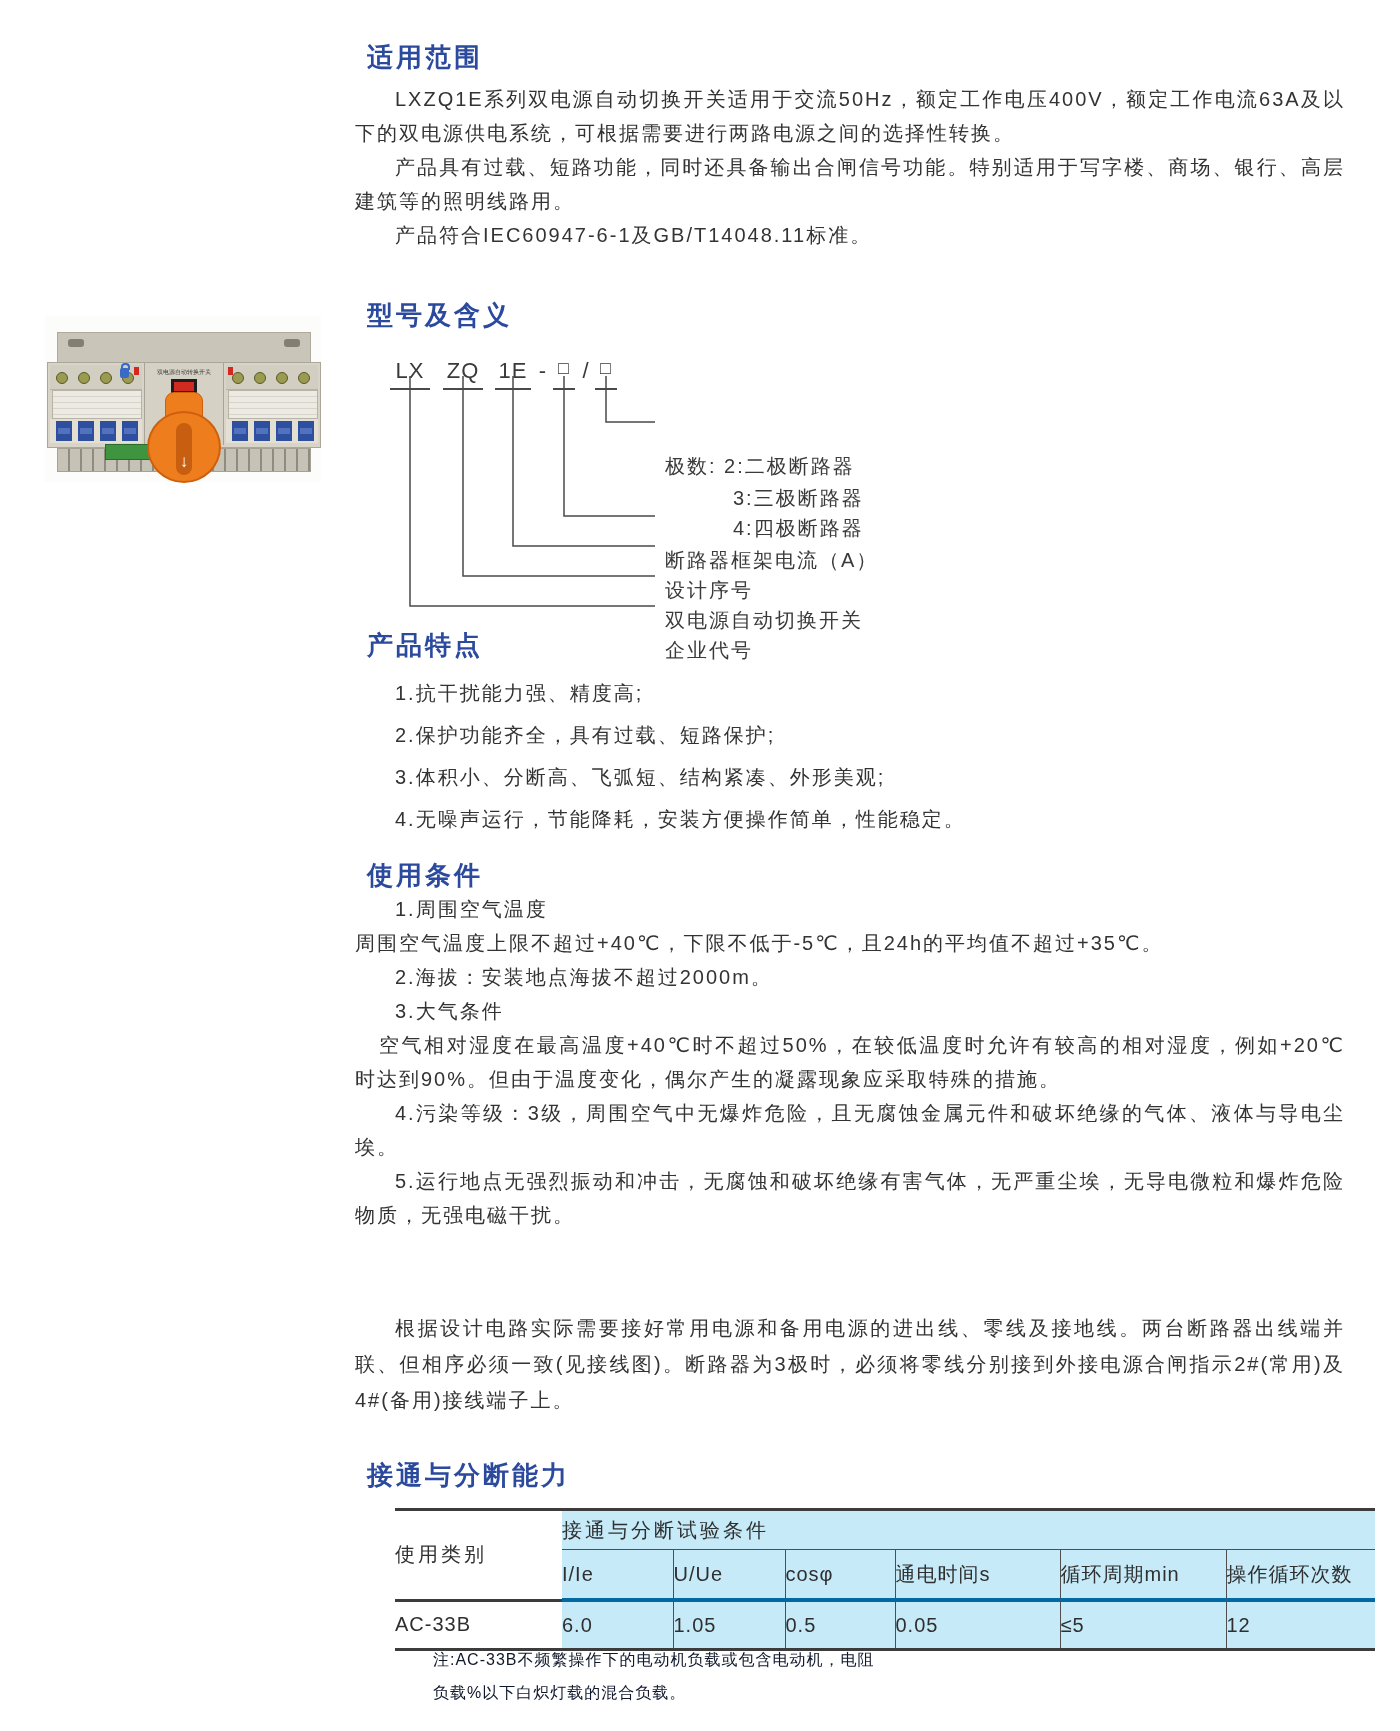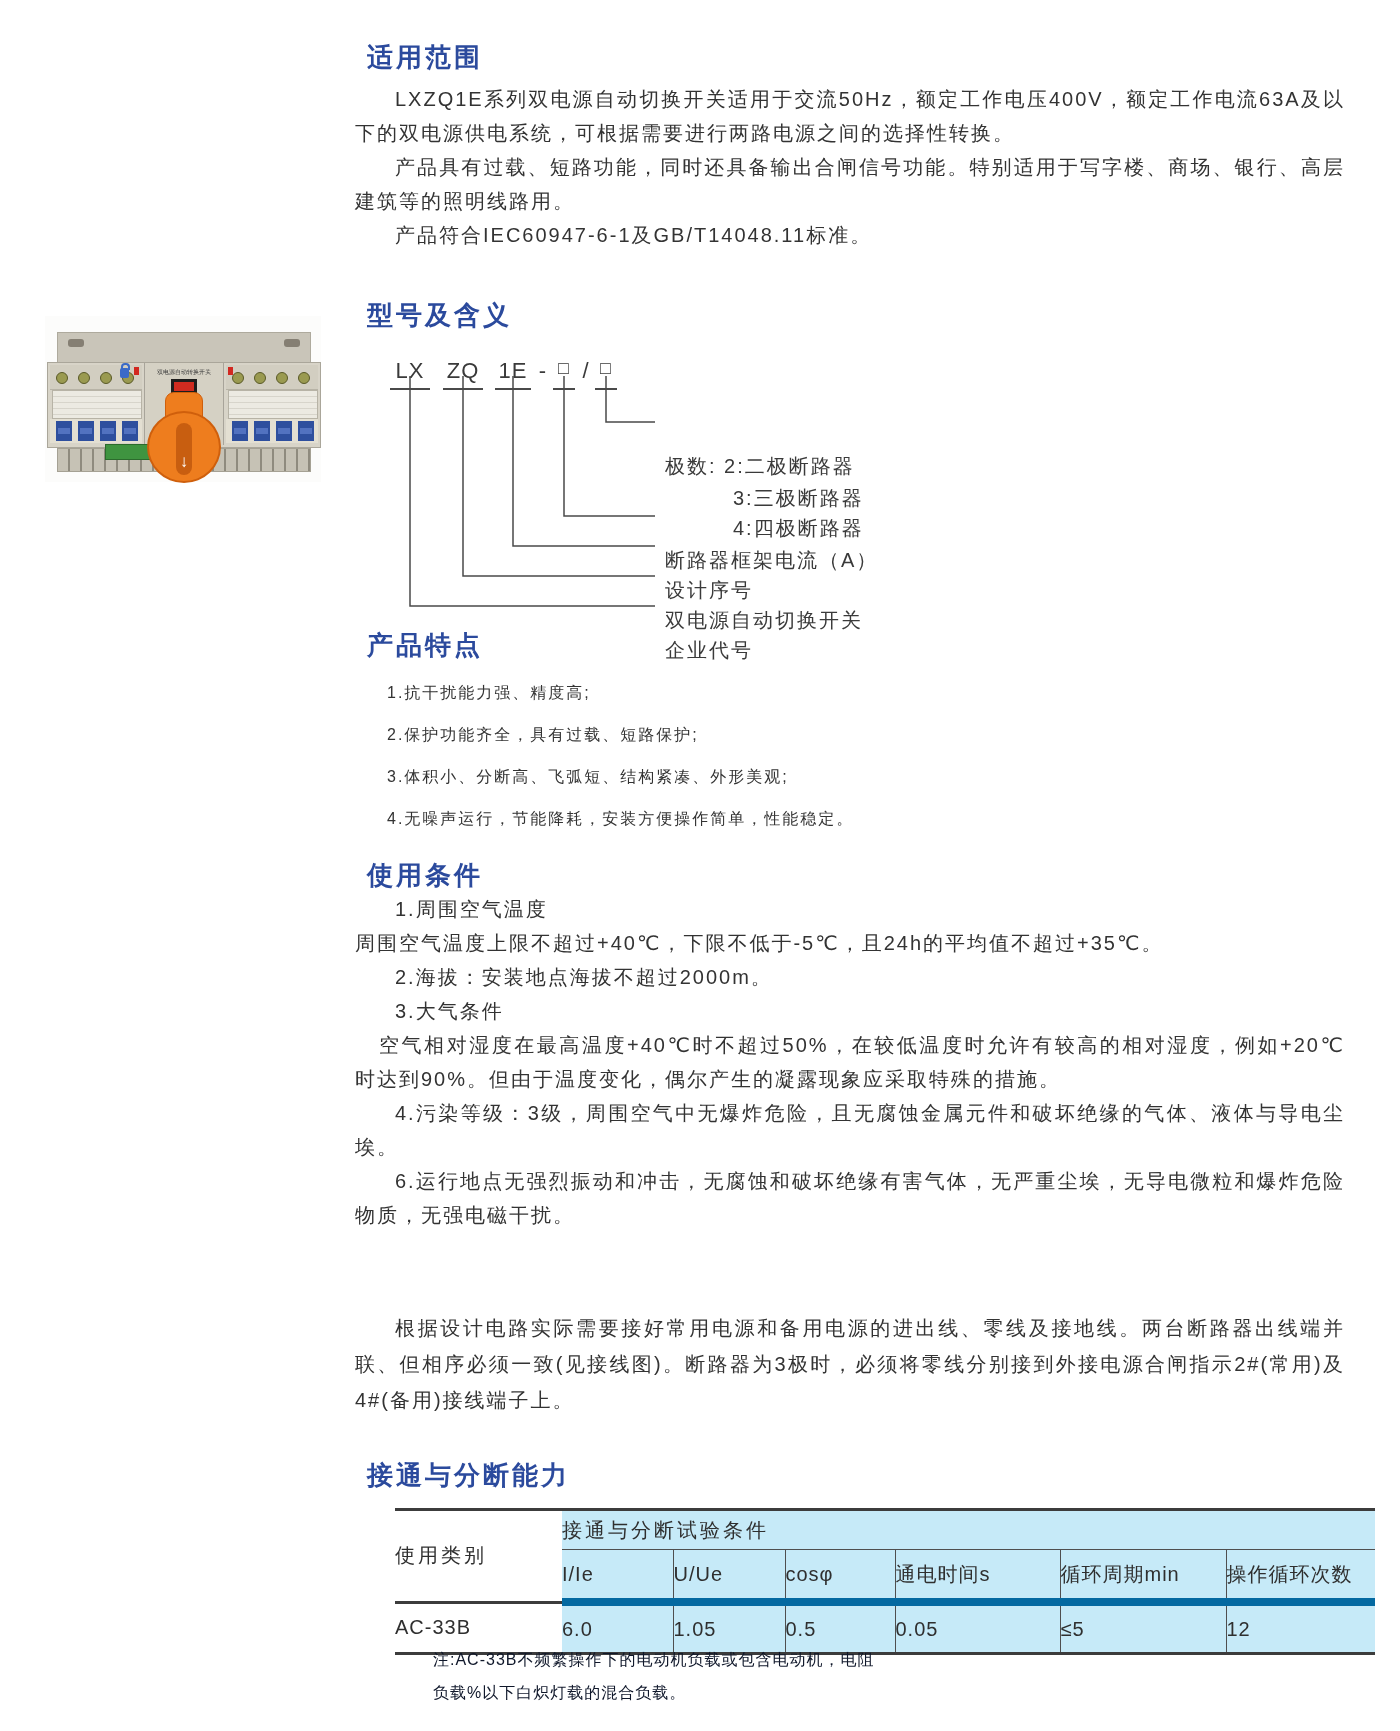--- a/index.html
+++ b/index.html
@@ -11,21 +11,21 @@
   .abs { position:absolute; left:355px; width:990px; }
   h2.sec-h {
     margin:12px; font-size:26px; font-weight:bold; color:#2b4a9d; letter-spacing:3px;
   }
   .body-text p {
     margin:0; font-size:20px; line-height:34px; letter-spacing:2px;
     text-align:justify; color:#333333;
   }
   .indent2 { text-indent:2em; }
   .indent15 { text-indent:1.2em; }
-  .feat p { margin:0; font-size:16px; line-height:42px; letter-spacing:2px; text-indent:2em; color:#333; }
+  .feat p { margin:0; font-size:20px; line-height:42px; letter-spacing:2px; text-indent:2em; color:#333; }
   .op p, .cond p { margin:0; }
   .op p { line-height:36px; }
 
   
   .diagram { position:absolute; left:355px; top:342px; width:990px; height:300px; }
   .code-seg {
     position:absolute; top:16px; height:30px; font-size:22px; color:#3a3a3a;
     text-align:center; letter-spacing:1px;
   }
   .code-seg.u { border-bottom:2px solid #4a4a4a; }
@@ -76,21 +76,21 @@
     font-size:20px; color:#2f2f2f; letter-spacing:1px;
     border-top:3px solid #3c3c3c; border-bottom:3px solid #3c3c3c; }
   .cap-table td { padding:0; }
   .cap-table .blue { background:#c6eaf8; }
   .cap-table .r1 td { height:38px; }
   .cap-table .r2 td { height:48px; }
   .cap-table .r3 td { height:46px; }
   .cap-table .span-h { border-bottom:1px solid #4f4f4f; letter-spacing:3px; }
   .cap-table .vline { border-left:1px solid #4f4f4f; }
   .cap-table .cat { background:#ffffff; border-bottom:3px solid #3c3c3c; letter-spacing:3px; }
-  .cap-table .r2 td { border-bottom:8px solid #0369a1; }
+  .cap-table .r2 td { border-bottom:4px solid #0369a1; }
   .note { position:absolute; left:433px; top:1643px; width:520px;
     font-size:16px; line-height:33px; letter-spacing:1px; color:#0f172a; }
 </style>
 </head>
 <body>
 
 <div class="page">
 
   <h2 class="sec-h abs" style="top:28px">适用范围</h2>
   <div class="abs body-text" style="top:82px">
@@ -210,21 +210,21 @@
   </div>
 
   <h2 class="sec-h abs" style="top:846px">使用条件</h2>
   <div class="abs body-text cond" style="top:892px">
     <p class="indent2">1.周围空气温度</p>
     <p>周围空气温度上限不超过+40℃，下限不低于-5℃，且24h的平均值不超过+35℃。</p>
     <p class="indent2">2.海拔：安装地点海拔不超过2000m。</p>
     <p class="indent2">3.大气条件</p>
     <p class="indent15">空气相对湿度在最高温度+40℃时不超过50%，在较低温度时允许有较高的相对湿度，例如+20℃时达到90%。但由于温度变化，偶尔产生的凝露现象应采取特殊的措施。</p>
     <p class="indent2">4.污染等级：3级，周围空气中无爆炸危险，且无腐蚀金属元件和破坏绝缘的气体、液体与导电尘埃。</p>
-    <p class="indent2">6.运行地点无强烈振动和冲击，无腐蚀和破坏绝缘有害气体，无严重尘埃，无导电微粒和爆炸危险物质，无强电磁干扰。</p>
+    <p class="indent2">5.运行地点无强烈振动和冲击，无腐蚀和破坏绝缘有害气体，无严重尘埃，无导电微粒和爆炸危险物质，无强电磁干扰。</p>
   </div>
 
   <div class="abs body-text op" style="top:1310px">
     <p class="indent2">根据设计电路实际需要接好常用电源和备用电源的进出线、零线及接地线。两台断路器出线端并联、但相序必须一致(见接线图)。断路器为3极时，必须将零线分别接到外接电源合闸指示2#(常用)及4#(备用)接线端子上。</p>
   </div>
 
   <h2 class="sec-h abs" style="top:1446px">接通与分断能力</h2>
 
   <div style="position:absolute; left:395px; top:1508px;">
     <table class="cap-table">

